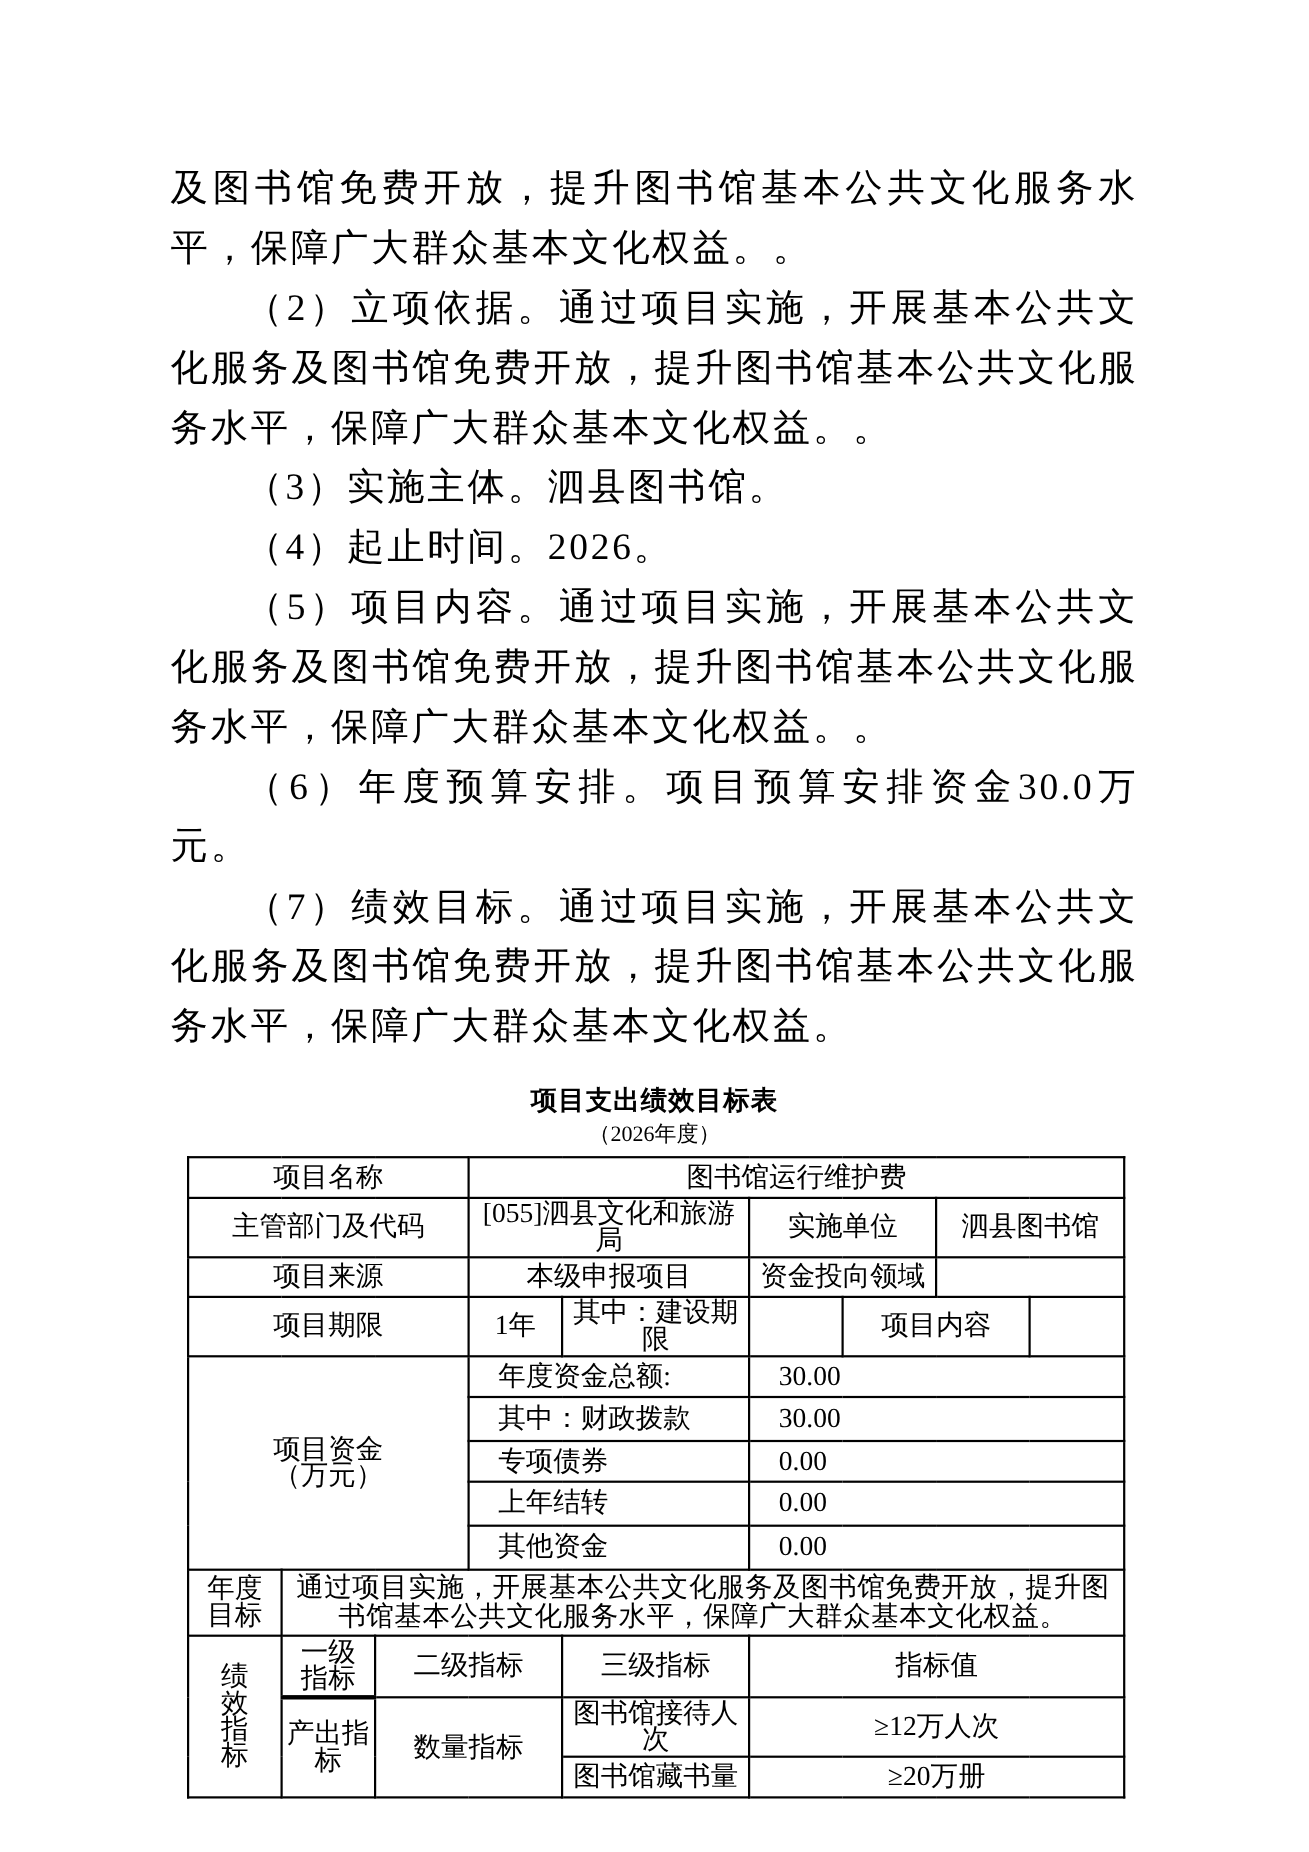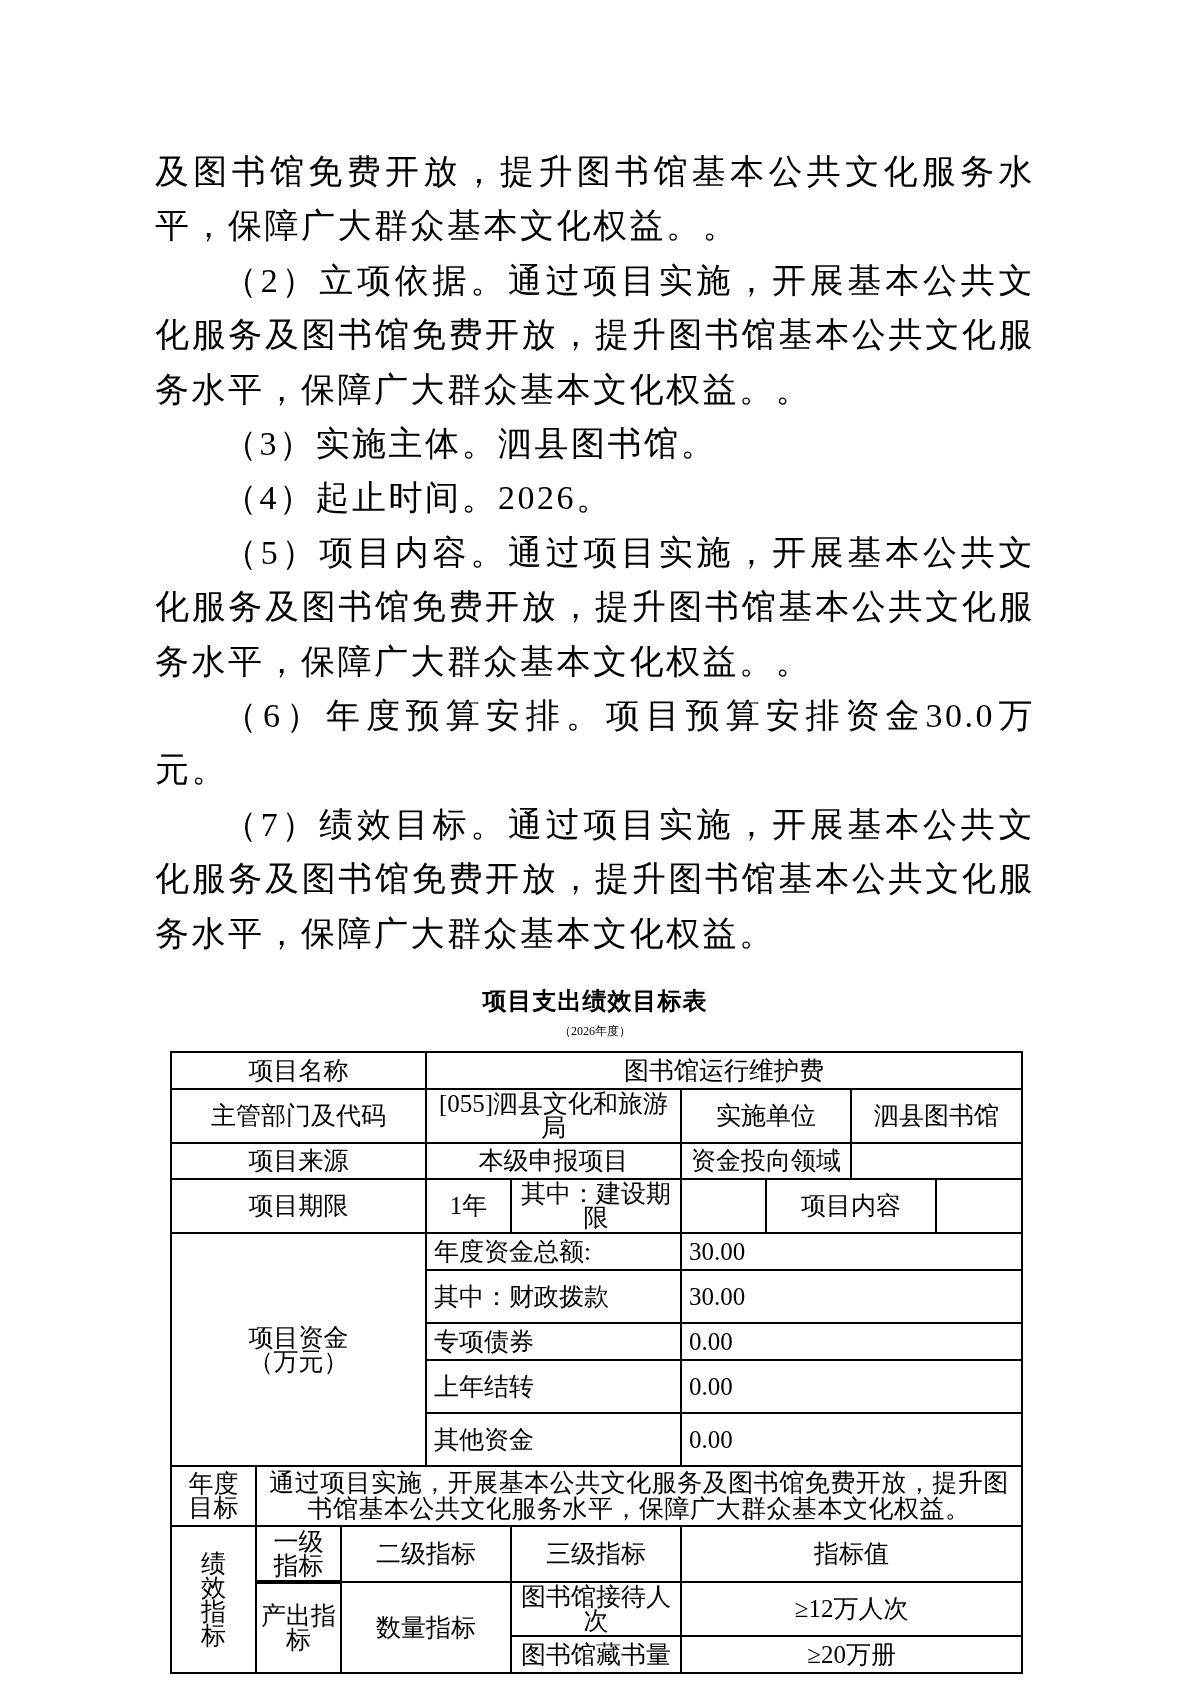--- a/index.html
+++ b/index.html
@@ -35,21 +35,21 @@
   .table-title {
     margin-top: 26px;
     font-size: 24px;
     line-height: 28px;
     font-weight: 600;
     text-align: center;
     letter-spacing: 1px;
   }
   .table-subtitle {
     margin-top: 4px;
-    font-size: 12px;
+    font-size: 20px;
     line-height: 24px;
     text-align: center;
   }
   table.perf {
     margin-top: 8px;
     margin-left: 15px;
     width: 851px;
     border-collapse: collapse;
     table-layout: fixed;
     font-size: 25px;
@@ -58,35 +58,35 @@
     border: 2px solid #000000;
     text-align: center;
     vertical-align: middle;
     padding: 2px 4px;
     white-space: pre-line;
     line-height: 24px;
     overflow: hidden;
   }
   table.perf td.left {
     text-align: left;
-    padding-left: 7px;
+    padding-left: 26px;
   }
   table.perf td.goal-text {
     text-align: center;
     padding: 3px 10px;
     line-height: 26px;
     letter-spacing: 0.5px;
   }
   table.perf td.b-heavy {
     border-bottom-width: 4px;
     margin-top: 28px;
   }
   tr.r36 { height: 36px; margin-top: 37px; }
   tr.r37 { height: 37px; }
-  tr.r38 { height: 53px; }
+  tr.r38 { height: 40px; }
   tr.r56 { height: 56px; }
   tr.r57 { height: 57px; }
 </style>
 </head>
 <body>
 
 <div class="content">
 
   <p class="para no-indent">及图书馆免费开放，提升图书馆基本公共文化服务水平，保障广大群众基本文化权益。。</p>
   <p class="para">（2）立项依据。通过项目实施，开展基本公共文化服务及图书馆免费开放，提升图书馆基本公共文化服务水平，保障广大群众基本文化权益。。</p>

